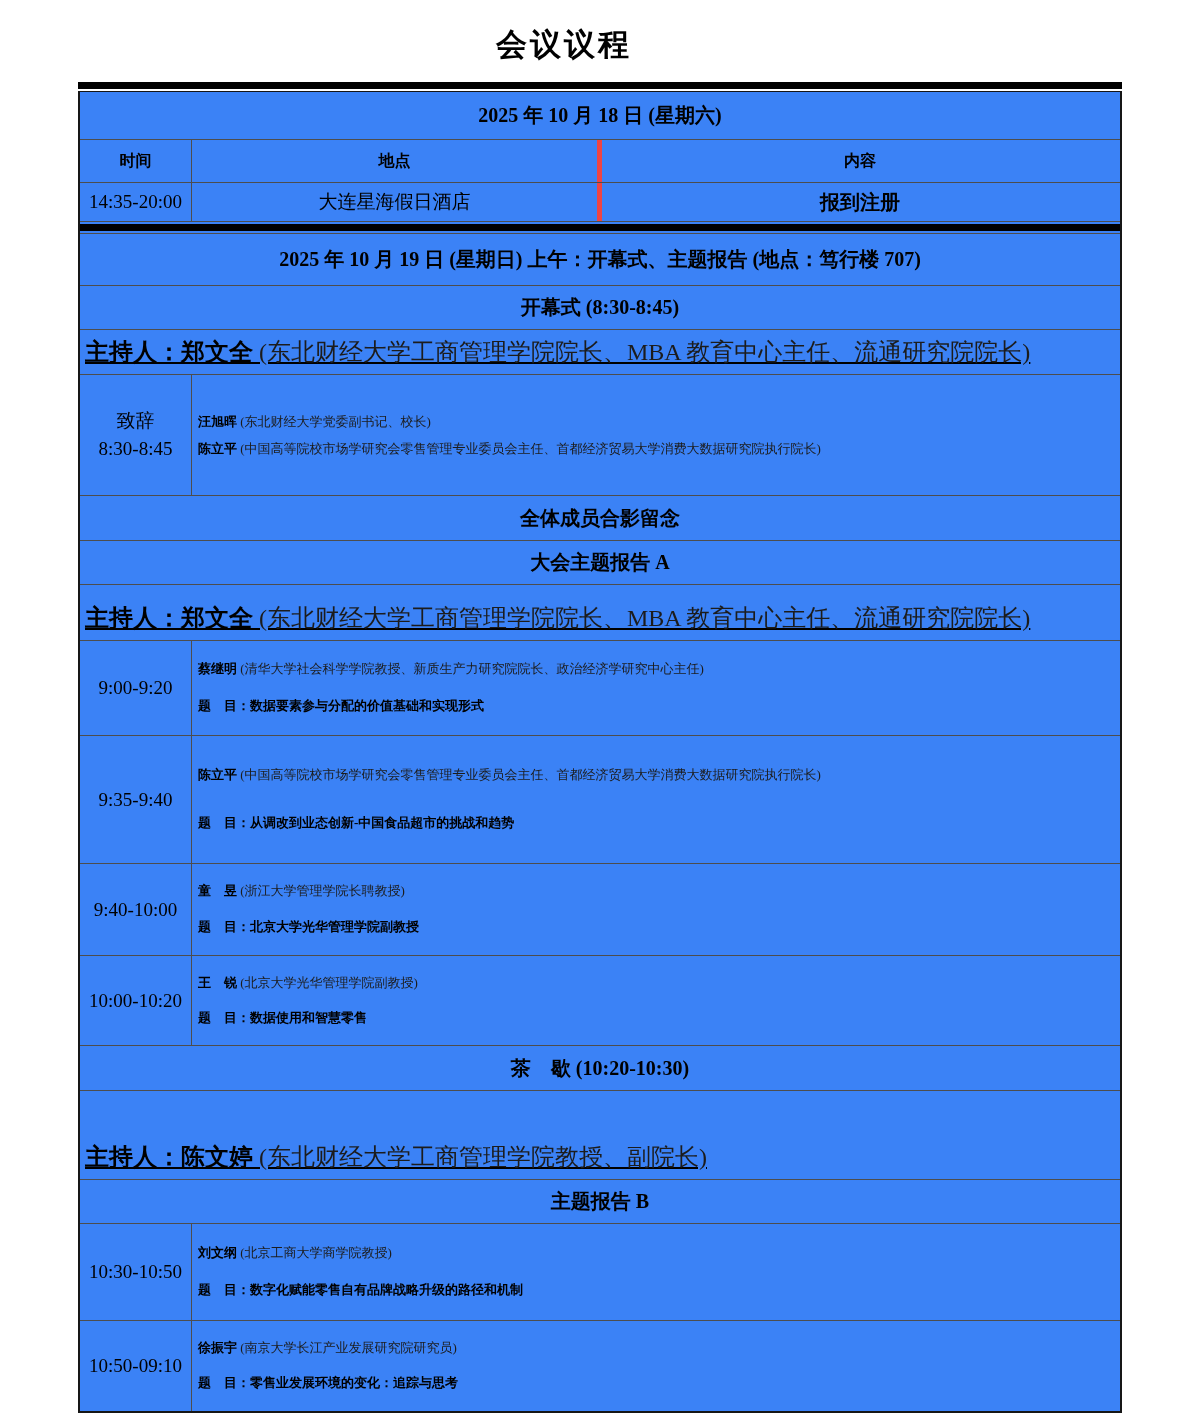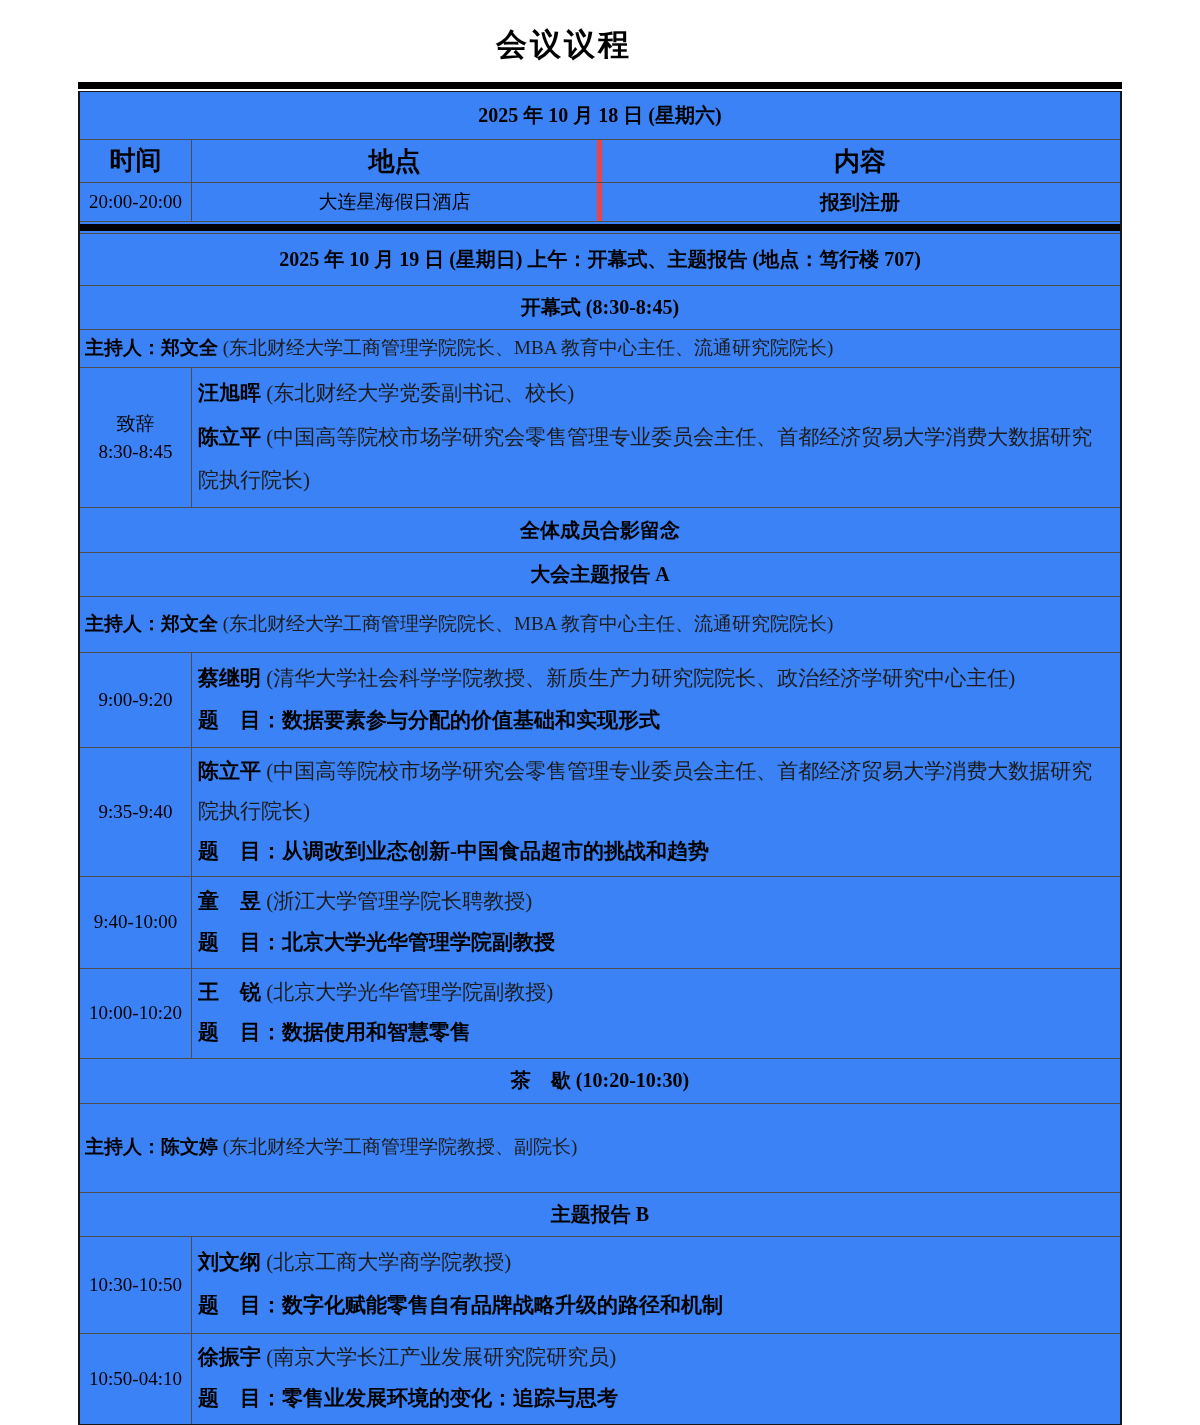--- a/index.html
+++ b/index.html
@@ -34,30 +34,30 @@
   }
   .cell-main {
     flex: 1 1 auto; font-size: 20px; padding: 2px 8px 2px 6px;
     display: flex; align-items: center; justify-content: center; text-align: center; font-weight: bold;
   }
   .row-full { }
   .row-full .cell-full {
     flex: 1 1 auto; display: flex; align-items: center; justify-content: center;
     text-align: center; font-weight: bold; font-size: 20px; padding: 4px 8px;
   }
-  .hdr { font-weight: bold; font-size: 26px; }
+  .hdr { font-weight: bold; font-size: 16px; }
   .row-host .cell-host {
-    flex: 1 1 auto; display: flex; align-items: center;
-    padding: 4px 10px 4px 5px; font-size: 19px; line-height: 1.5;
+    flex: 1 1 auto; display: flex; align-items: flex-end;
+    padding: 4px 10px 4px 5px; font-size: 24px; line-height: 1.5; text-decoration: underline;
   }
   .row-host .nm { font-weight: bold; white-space: pre; }
   .ds { color: #1c1c1c; font-weight: normal; }
   .talk-main {
     flex: 1 1 auto; display: flex; flex-direction: column; justify-content: space-evenly;
-    padding: 4px 10px 4px 6px; font-size: 21px;
+    padding: 4px 10px 4px 6px; font-size: 13px;
   }
   .talk-main p { margin: 0; line-height: 1.9; }
   .talk-main .nm { font-weight: bold; }
   .talk-main .topic-line { font-weight: bold; }
   .speech-main { justify-content: center; }
   .speech-main p { line-height: 2.08; }
 </style>
 </head>
 <body>
 
@@ -72,21 +72,21 @@
         <div class="cell-full">2025 年 10 月 18 日 (星期六)</div>
       </div>
 
       <div class="row" style="min-height:43px">
         <div class="cell-time hdr">时间</div>
         <div class="cell-place hdr">地点</div>
         <div class="cell-main hdr">内容</div>
       </div>
 
       <div class="row" style="min-height:39px">
-        <div class="cell-time">20:00-20:00</div>
+        <div class="cell-time">14:35-20:00</div>
         <div class="cell-place">大连星海假日酒店</div>
         <div class="cell-main">报到注册</div>
       </div>
 
       <div class="thicksep">
           <div class="bar"></div>
         </div>
 
       <div class="row row-full" style="min-height:52px">
         <div class="cell-full">2025 年 10 月 19 日 (星期日) 上午：开幕式、主题报告 (地点：笃行楼 707)</div>
@@ -175,21 +175,21 @@
 
       <div class="row" style="min-height:97px">
         <div class="cell-time">10:30-10:50</div>
         <div class="talk-main">
           <p><span class="nm">刘文纲</span> <span class="ds">(北京工商大学商学院教授)</span></p>
           <p class="topic-line"><span>题　目：</span><span>数字化赋能零售自有品牌战略升级的路径和机制</span></p>
         </div>
       </div>
 
       <div class="row" style="min-height:90px">
-        <div class="cell-time">10:50-04:10</div>
+        <div class="cell-time">10:50-09:10</div>
         <div class="talk-main">
           <p><span class="nm">徐振宇</span> <span class="ds">(南京大学长江产业发展研究院研究员)</span></p>
           <p class="topic-line"><span>题　目：</span><span>零售业发展环境的变化：追踪与思考</span></p>
         </div>
       </div>
 
     </div>
   </div>
 </div>
 

